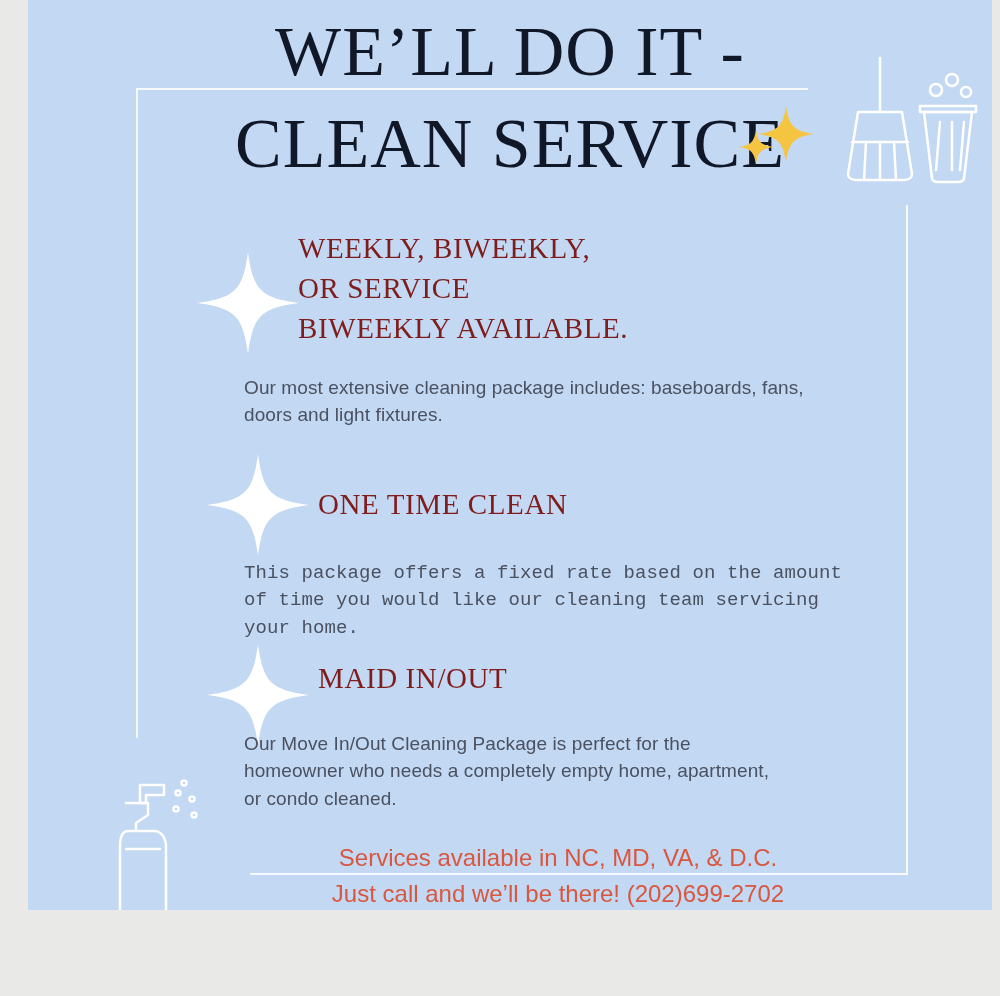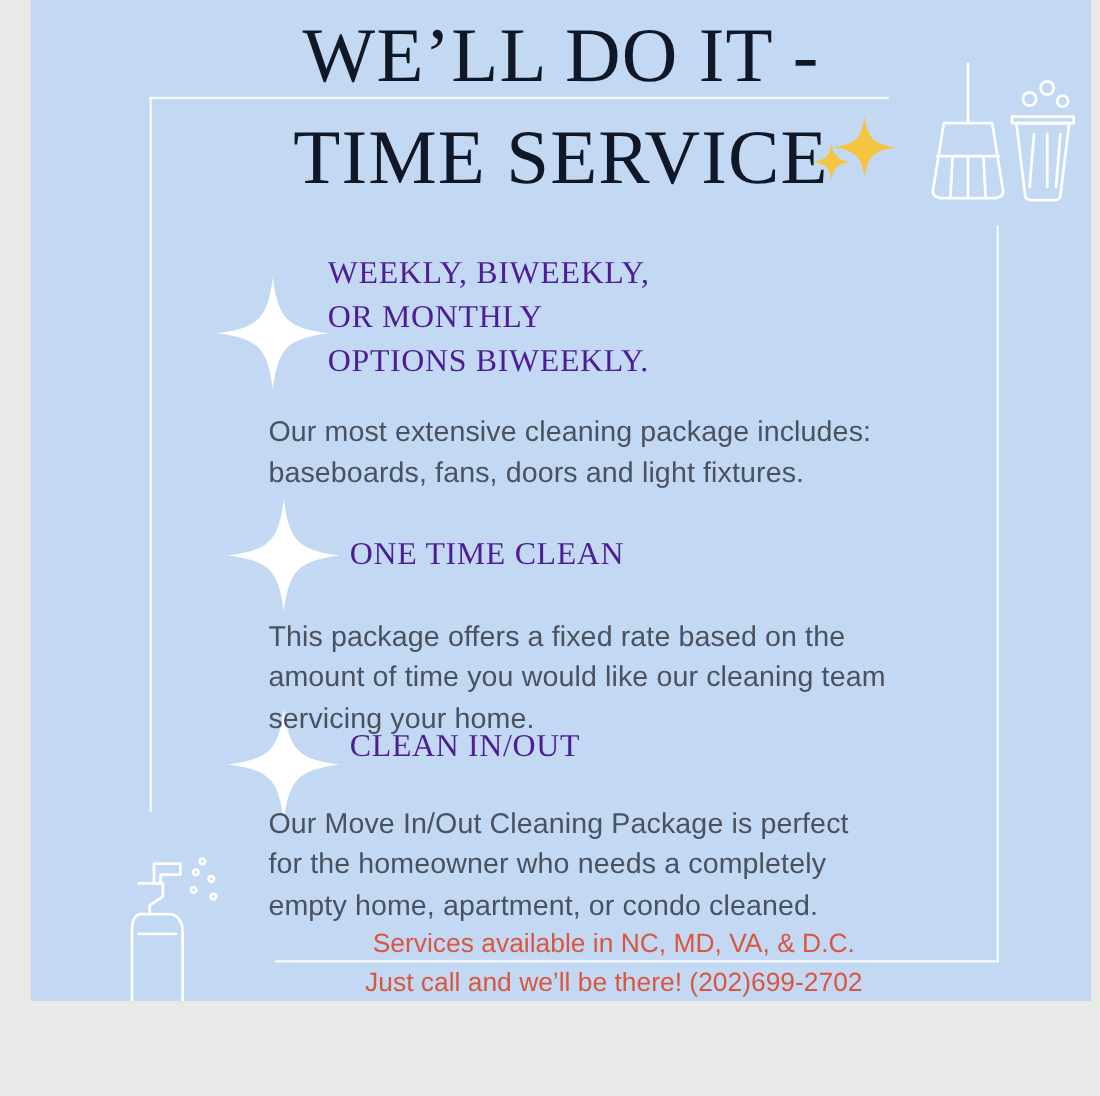--- a/index.html
+++ b/index.html
@@ -92,29 +92,29 @@
     width: 100px;
     height: 80px;
   }
 
   
   .section {
     position: absolute;
   }
   .sec-head {
     font-family: "Liberation Serif", serif;
-    color: #4c1d95;
+    color: #7f1d1d;
     font-size: 29px;
     line-height: 1.38;
     letter-spacing: 0.6px;
   }
   .sec-body {
     font-family: "Liberation Sans", sans-serif;
     color: #4a5160;
-    font-size: 26px;
+    font-size: 19px;
     line-height: 1.44;
     letter-spacing: 0.1px;
   }
 
   #sec1 { left: 270px; top: 228px; width: 600px; }
   #sec1 .sec-body { margin-top: 26px; width: 600px;}
   #sec2 { left: 290px; top: 484px; width: 600px; }
   #sec2 .sec-body { margin-top: 36px; width: 600px;}
   #sec3 { left: 290px; top: 658px; width: 600px; }
   #sec3 .sec-body { margin-top: 32px; width: 540px; }
@@ -151,21 +151,21 @@
 <div id="poster">
   <div class="card">
 
     <div class="frame-h-top"></div>
     <div class="frame-v-left"></div>
     <div class="frame-v-right"></div>
     <div class="frame-h-bottom"></div>
 
     <div class="title">
       <span class="line1">WE’LL DO IT -</span>
-      <span class="line2">TIME SERVICE</span>
+      <span class="line2">CLEAN SERVICE</span>
     </div>
 
     <div class="title-sparkles">
       <svg width="100" height="80" viewBox="0 0 100 80">
         <path d="M52 6 C55 26, 60 31, 80 34 C60 37, 55 42, 52 62 C49 42, 44 37, 24 34 C44 31, 49 26, 52 6 Z" fill="#f5c542"></path>
         <path d="M22 30 C24 42, 27 45, 39 47 C27 49, 24 52, 22 64 C20 52, 17 49, 5 47 C17 45, 20 42, 22 30 Z" fill="#f5c542"></path>
       </svg>
     </div>
 
     <div class="icon-broom">
@@ -201,36 +201,36 @@
     </div>
     <div class="star" id="star3">
       <svg width="110" height="110" viewBox="0 0 110 110">
         <path d="M55 4 C60 42, 68 50, 106 55 C68 60, 60 68, 55 106 C50 68, 42 60, 4 55 C42 50, 50 42, 55 4 Z" fill="#ffffff"></path>
       </svg>
     </div>
 
     <div class="section" id="sec1">
       <div class="sec-head">
         <div>WEEKLY, BIWEEKLY,</div>
-        <div>OR MONTHLY</div>
-        <div>OPTIONS BIWEEKLY.</div>
+        <div>OR SERVICE</div>
+        <div>BIWEEKLY AVAILABLE.</div>
       </div>
       <div class="sec-body" style="margin-left:-54px;">Our most extensive cleaning package includes: baseboards, fans, doors and light fixtures.</div>
     </div>
 
     <div class="section" id="sec2">
       <div class="sec-head">
         <div>ONE TIME CLEAN</div>
       </div>
-      <div class="sec-body" style="margin-left:-74px;">This package offers a fixed rate based on the amount of time you would like our cleaning team servicing your home.</div>
+      <div class="sec-body" style="margin-left:-74px;font-family:Liberation Mono, monospace;">This package offers a fixed rate based on the amount of time you would like our cleaning team servicing your home.</div>
     </div>
 
     <div class="section" id="sec3">
       <div class="sec-head">
-        <div>CLEAN IN/OUT</div>
+        <div>MAID IN/OUT</div>
       </div>
       <div class="sec-body" style="margin-left:-74px;">Our Move In/Out Cleaning Package is perfect for the homeowner who needs a completely empty home, apartment, or condo cleaned.</div>
     </div>
 
     <div class="icon-spray">
       <svg width="120" height="160" viewBox="0 0 120 160" fill="none" stroke="#ffffff" stroke-width="2.5" stroke-linecap="round" stroke-linejoin="round">
         <path d="M34 10 L58 10 L58 20 L40 20 L40 28 L34 28 Z"></path>
         <path d="M20 28 L42 28 L42 40 L30 48 L30 56"></path>
         <path d="M22 56 L48 56 C56 56 60 64 60 72 L60 138 C60 146 54 150 48 150 L26 150 C18 150 14 146 14 138 L14 72 C14 64 16 56 22 56 Z"></path>
         <path d="M20 74 L54 74"></path>

